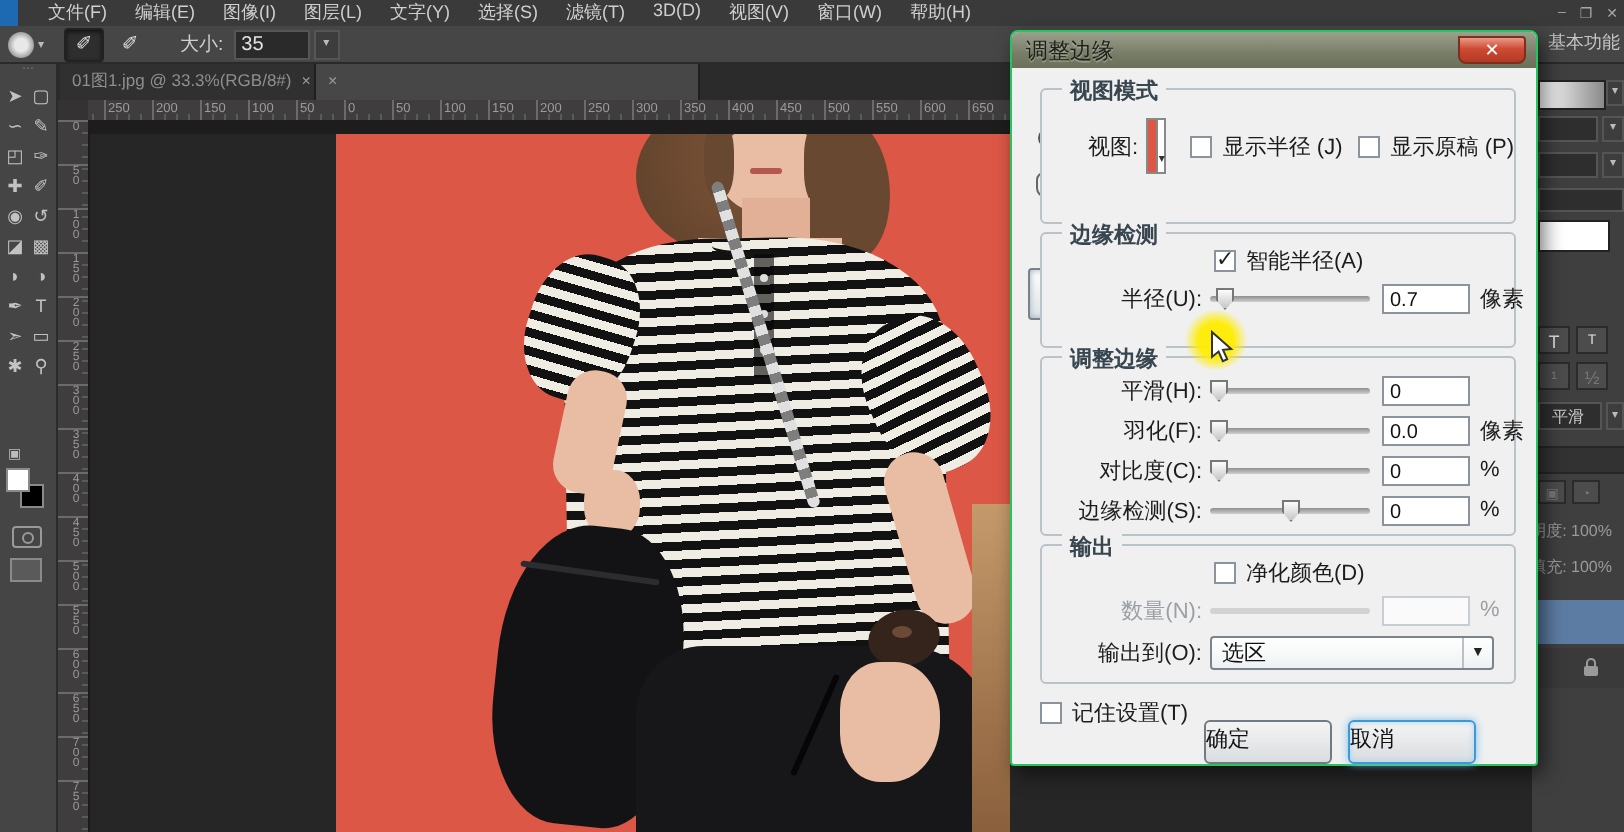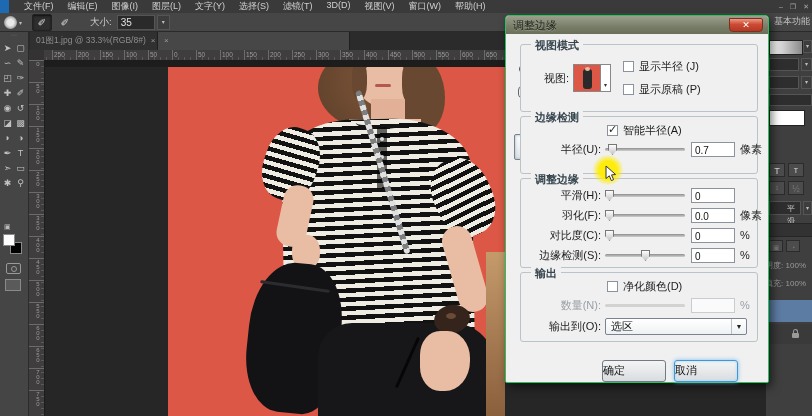--- a/index.html
+++ b/index.html
@@ -320,21 +320,21 @@
     <div class="p-box" style="top:45px;width:30px;height:13px"></div>
     <div class="p-dd" style="left:35px;top:45px;width:11px;height:13px">▾</div>
     <div class="p-box" style="top:63px;width:30px;height:13px"></div>
     <div class="p-dd" style="left:35px;top:63px;width:11px;height:13px">▾</div>
     <div class="p-box" style="top:81px;width:43px;height:12px"></div>
     <div class="abs" style="left:3px;top:97px;width:34px;height:14px;background:#fff;border:1px solid #222"></div>
     <div class="p-btn" style="left:3px;top:150px">T</div>
     <div class="p-btn" style="left:22px;top:150px;font-size:7px">T</div>
     <div class="p-btn" style="left:3px;top:168px;color:#777">¹</div>
     <div class="p-btn" style="left:22px;top:168px;color:#777">½</div>
-    <div class="p-box" style="top:188px;width:32px;height:14px;line-height:13px;padding-left:17px;color:#ccc">平滑</div>
+    <div class="p-box" style="top:188px;width:32px;height:14px;line-height:13px;padding-left:6px;color:#ccc">平滑</div>
     <div class="p-dd" style="left:37px;top:188px;width:9px;height:14px;line-height:13px">▾</div>
     <div class="p-header" style="top:210px"></div>
     <div class="p-btn" style="left:3px;top:227px;width:14px;height:12px;color:#777;font-size:7px">▣</div>
     <div class="p-btn" style="left:20px;top:227px;width:14px;height:12px;color:#777;font-size:7px">◔</div>
     <div class="p-text" style="left:-40px;top:247px;width:80px;text-align:right">
       <span>不透明度:</span>
       <span>100%</span>
     </div>
     <div class="p-text" style="left:-40px;top:265px;width:80px;text-align:right">
       <span>填充:</span>
@@ -361,21 +361,21 @@
 
       <div class="grp" style="top:10px;height:66px">
         <span class="legend">视图模式</span>
         <div style="display:flex;align-items:center;padding:14px 0 0 14px">
           <span class="lbl" style="width:34px;flex:0 0 34px">视图:</span>
           <div class="view-thumb">
             <div class="fig"></div>
             <div class="fig-skin"></div>
           </div>
           <div class="view-thumb-arrow">▾</div>
-          <div style="display:flex;flex-direction:column;gap:8px;margin-left:12px">
+          <div style="display:flex;flex-direction:row;gap:8px;margin-left:12px">
             <div style="display:flex;align-items:center">
               <span class="cb"></span>
               <span class="cb-label">显示半径 (J)</span>
             </div>
             <div style="display:flex;align-items:center">
               <span class="cb"></span>
               <span class="cb-label">显示原稿 (P)</span>
             </div>
           </div>
         </div>
@@ -454,20 +454,24 @@
         </div>
         <div class="row" style="height:22px">
           <span class="lbl">输出到(O):</span>
           <div class="ddown" style="width:142px">
             <span class="val">选区</span>
             <span class="arr">▼</span>
           </div>
         </div>
       </div>
 
+      <div class="row" style="position:absolute;left:8px;top:314px;height:16px">
+        <span class="cb"></span>
+        <span class="cb-label">记住设置(T)</span>
+      </div>
 
       <div class="dlg-btn" style="left:96px;top:326px">确定</div>
       <div class="dlg-btn focus" style="left:168px;top:326px">取消</div>
 
       <div class="radius-highlight"></div>
       <svg class="cursor-svg" width="12" height="17" viewBox="0 0 12 17">
         <path d="M1 1 L1 13.5 L4.3 10.8 L6.4 15.6 L8.6 14.6 L6.5 9.9 L10.6 9.5 Z" fill="#ffffff" stroke="#333" stroke-width="1"></path>
       </svg>
     </div>
   </div>

